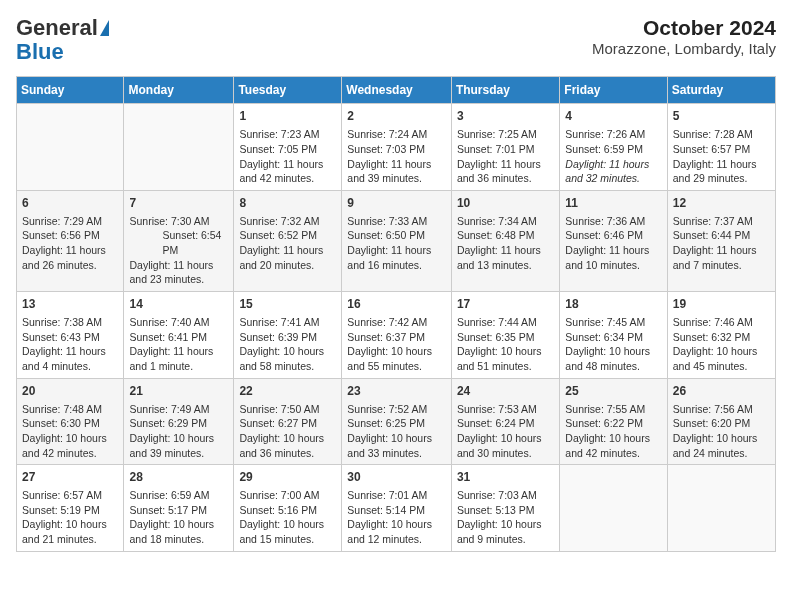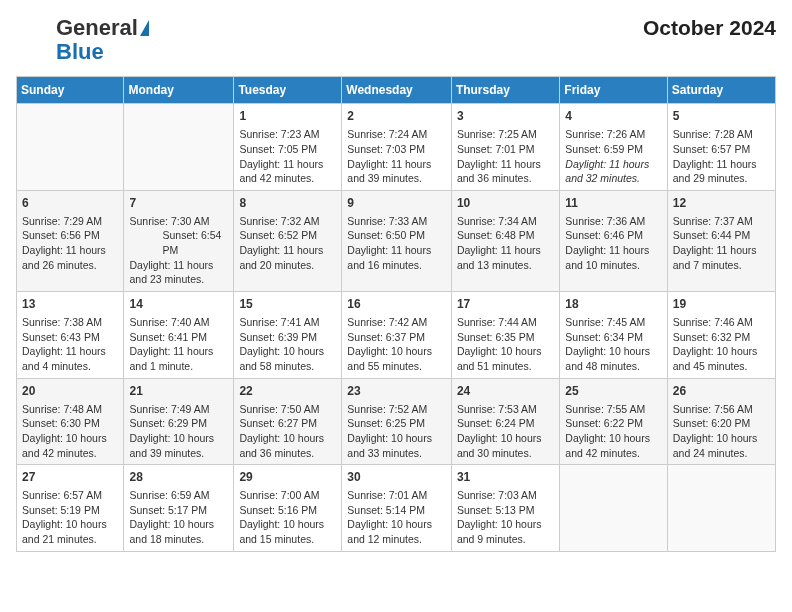--- a/index.html
+++ b/index.html
@@ -8,21 +8,20 @@
       background: #fff;
       width: 792px;
       min-height: 612px;
       padding: 16px;
     }
     .header {
       display: flex;
       justify-content: space-between;
       align-items: flex-start;
       margin-bottom: 12px;
-      margin-left: 40px;
     }
     .logo {
       display: flex;
       flex-direction: column;
       align-items: flex-start;
     }
     .logo-text {
       font-size: 22px;
       font-weight: bold;
       color: #333;
@@ -92,20 +91,21 @@
 <div class="header">
   <div class="logo">
     <div class="logo-line">
       <span class="logo-text">General</span>
       <span style="display:inline-block;margin-left:2px;width:0;height:0;border-left:9px solid transparent;border-bottom:16px solid #1a6faf;vertical-align:middle;"></span>
     </div>
     <span class="logo-text" style="color:#1a6faf;">Blue</span>
   </div>
   <div class="title-block">
     <h1>October 2024</h1>
+    <h2>Morazzone, Lombardy, Italy</h2>
   </div>
 </div>
 
 <table>
   <thead>
     <tr>
     <th>Sunday</th>
         <th>Monday</th>
         <th>Tuesday</th>
         <th>Wednesday</th>

